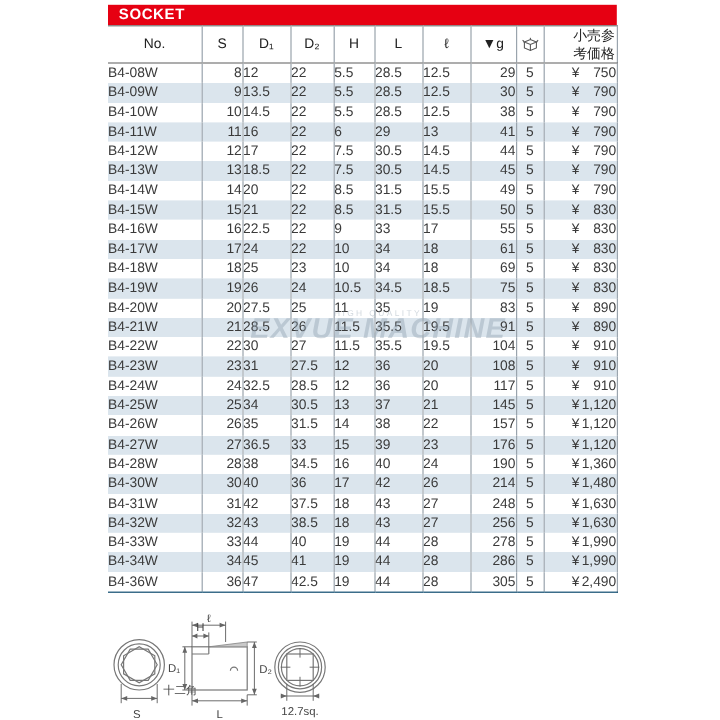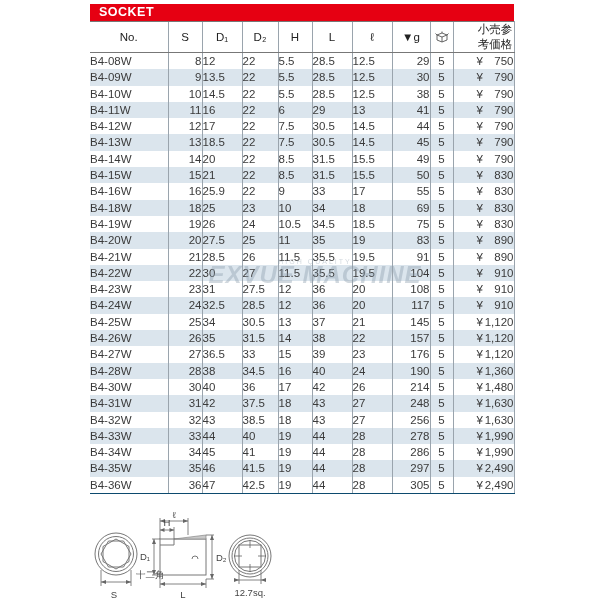--- a/index.html
+++ b/index.html
@@ -213,26 +213,43 @@
           <td class="c-price">
             <span class="price-wrap">
               <span>¥</span>
               <span>830</span>
             </span>
           </td>
         </tr>
         <tr>
           <td class="c-no">B4-16W</td>
           <td class="c-s">16</td>
-          <td class="c-l">25.9</td>
+          <td class="c-l">22.5</td>
           <td class="c-l">22</td>
           <td class="c-l">9</td>
           <td class="c-l">33</td>
           <td class="c-l">17</td>
           <td class="c-g">55</td>
+          <td class="c-q">5</td>
+          <td class="c-price">
+            <span class="price-wrap">
+              <span>¥</span>
+              <span>830</span>
+            </span>
+          </td>
+        </tr>
+        <tr>
+          <td class="c-no">B4-17W</td>
+          <td class="c-s">17</td>
+          <td class="c-l">24</td>
+          <td class="c-l">22</td>
+          <td class="c-l">10</td>
+          <td class="c-l">34</td>
+          <td class="c-l">18</td>
+          <td class="c-g">61</td>
           <td class="c-q">5</td>
           <td class="c-price">
             <span class="price-wrap">
               <span>¥</span>
               <span>830</span>
             </span>
           </td>
         </tr>
         <tr>
           <td class="c-no">B4-18W</td>
@@ -496,37 +513,20 @@
           <td class="c-l">41</td>
           <td class="c-l">19</td>
           <td class="c-l">44</td>
           <td class="c-l">28</td>
           <td class="c-g">286</td>
           <td class="c-q">5</td>
           <td class="c-price">
             <span class="price-wrap">
               <span>¥</span>
               <span>1,990</span>
-            </span>
-          </td>
-        </tr>
-        <tr>
-          <td class="c-no">B4-35W</td>
-          <td class="c-s">35</td>
-          <td class="c-l">46</td>
-          <td class="c-l">41.5</td>
-          <td class="c-l">19</td>
-          <td class="c-l">44</td>
-          <td class="c-l">28</td>
-          <td class="c-g">297</td>
-          <td class="c-q">5</td>
-          <td class="c-price">
-            <span class="price-wrap">
-              <span>¥</span>
-              <span>2,490</span>
             </span>
           </td>
         </tr>
         <tr>
           <td class="c-no">B4-36W</td>
           <td class="c-s">36</td>
           <td class="c-l">47</td>
           <td class="c-l">42.5</td>
           <td class="c-l">19</td>
           <td class="c-l">44</td>

